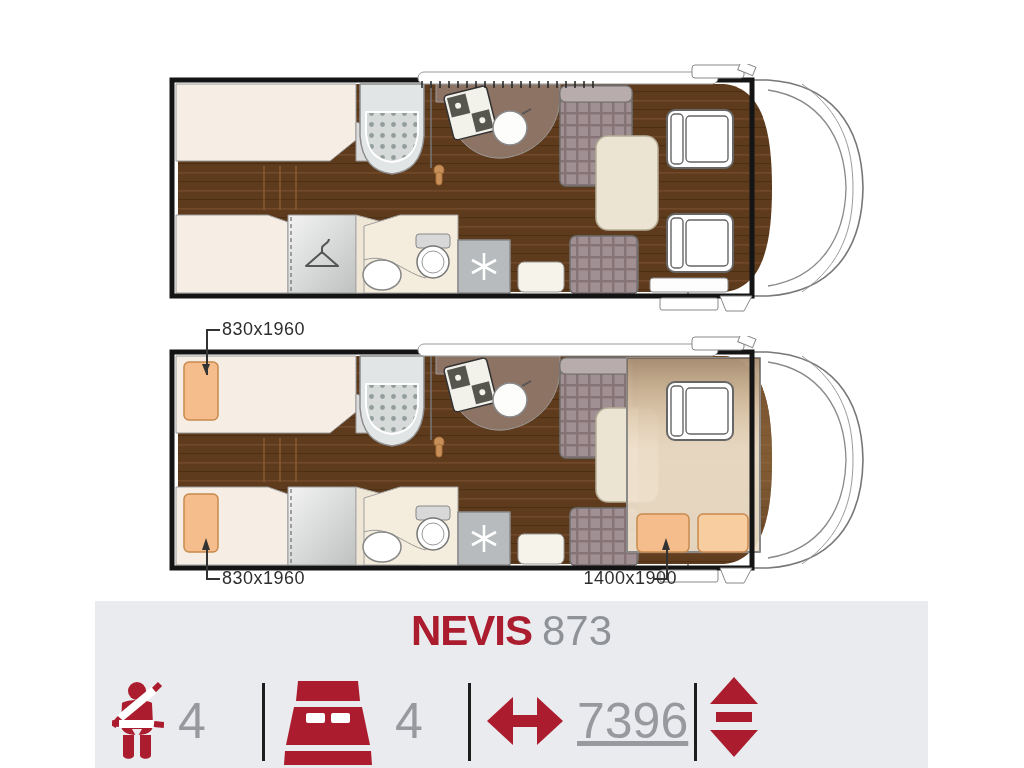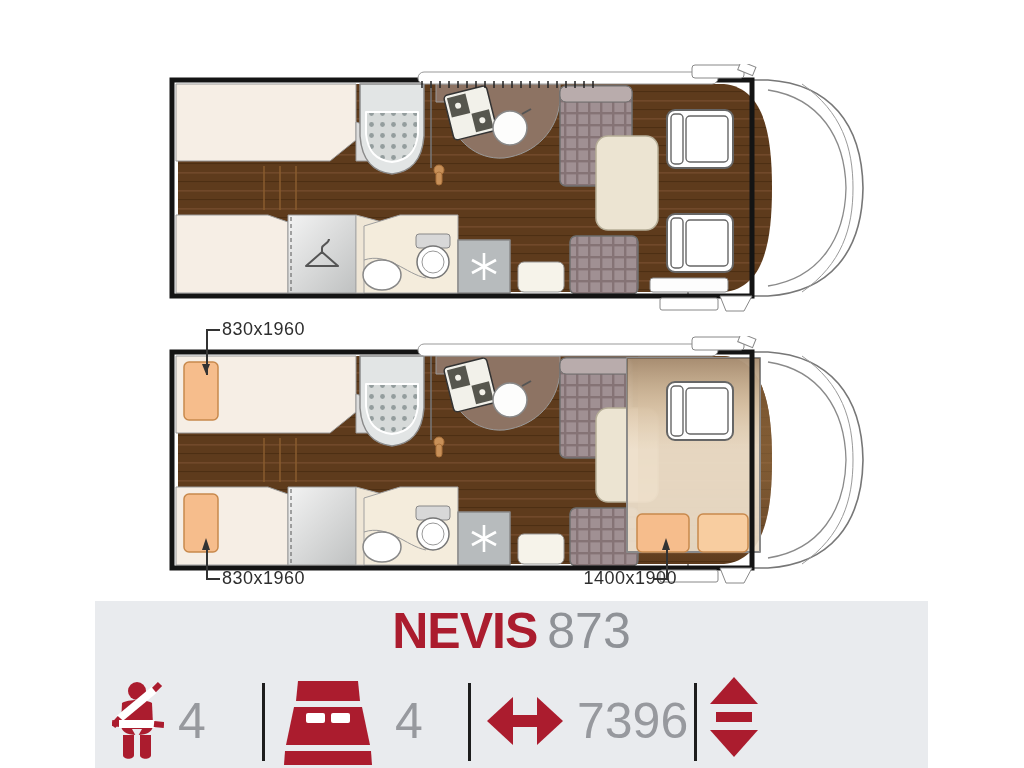--- a/index.html
+++ b/index.html
@@ -11,25 +11,25 @@
   .dim{position:absolute;z-index:6;font-size:18px;line-height:24px;color:#2e2e2e;
        font-weight:500;letter-spacing:.5px;white-space:nowrap;}
   #dim-top{left:222px;top:317px;}
   #dim-bottom-left{left:222px;top:566px;}
   #dim-bottom-right{left:538px;top:566px;width:112px;text-align:right;margin-left:27px;}
   .leader{position:absolute;z-index:5;}
   #lead-top{left:206px;top:329px;width:12px;height:44px;border-left:2px solid #333;border-top:2px solid #333;}
   #lead-bl{left:206px;top:545px;width:12px;height:33px;border-left:2px solid #333;border-bottom:2px solid #333;}
   #lead-br{left:654px;top:548px;width:12px;height:30px;border-right:2px solid #333;border-bottom:2px solid #333;}
   #specbar{position:absolute;left:95px;top:601px;width:833px;height:167px;background:#e9ebee;z-index:2;}
-  .bar-title{position:absolute;top:4px;left:0;width:100%;text-align:center;font-size:50px;line-height:52px;}
+  .bar-title{position:absolute;top:4px;left:0;width:100%;text-align:center;font-size:42px;line-height:52px;}
   .model{color:#ab1c2e;font-weight:bold;letter-spacing:-1px;}
   .variant{color:#8f9297;font-weight:400;margin-left:10px;}
   .val{position:absolute;font-size:50px;line-height:60px;color:#97999e;top:90px;}
-  #val-seats{left:83px;} #val-beds{left:300px;} #val-length{left:482px;} #val-height{left:679px;}
+  #val-seats{left:83px;} #val-beds{left:300px;} #val-length{left:482px;text-decoration:underline;} #val-height{left:679px;}
   .sep{position:absolute;width:3px;height:78px;background:#1d1d1d;top:82px;}
   #sep1{left:167px;} #sep2{left:373px;} #sep3{left:599px;}
   .spec-icon{position:absolute;}
   #ic-seatbelt{left:17px;top:80px;}
   #ic-bed{left:187px;top:80px;}
   #ic-harrow{left:392px;top:92px;}
   #ic-varrow{left:611px;top:76px;}
   svg{display:block;}
 </style>
 </head>

